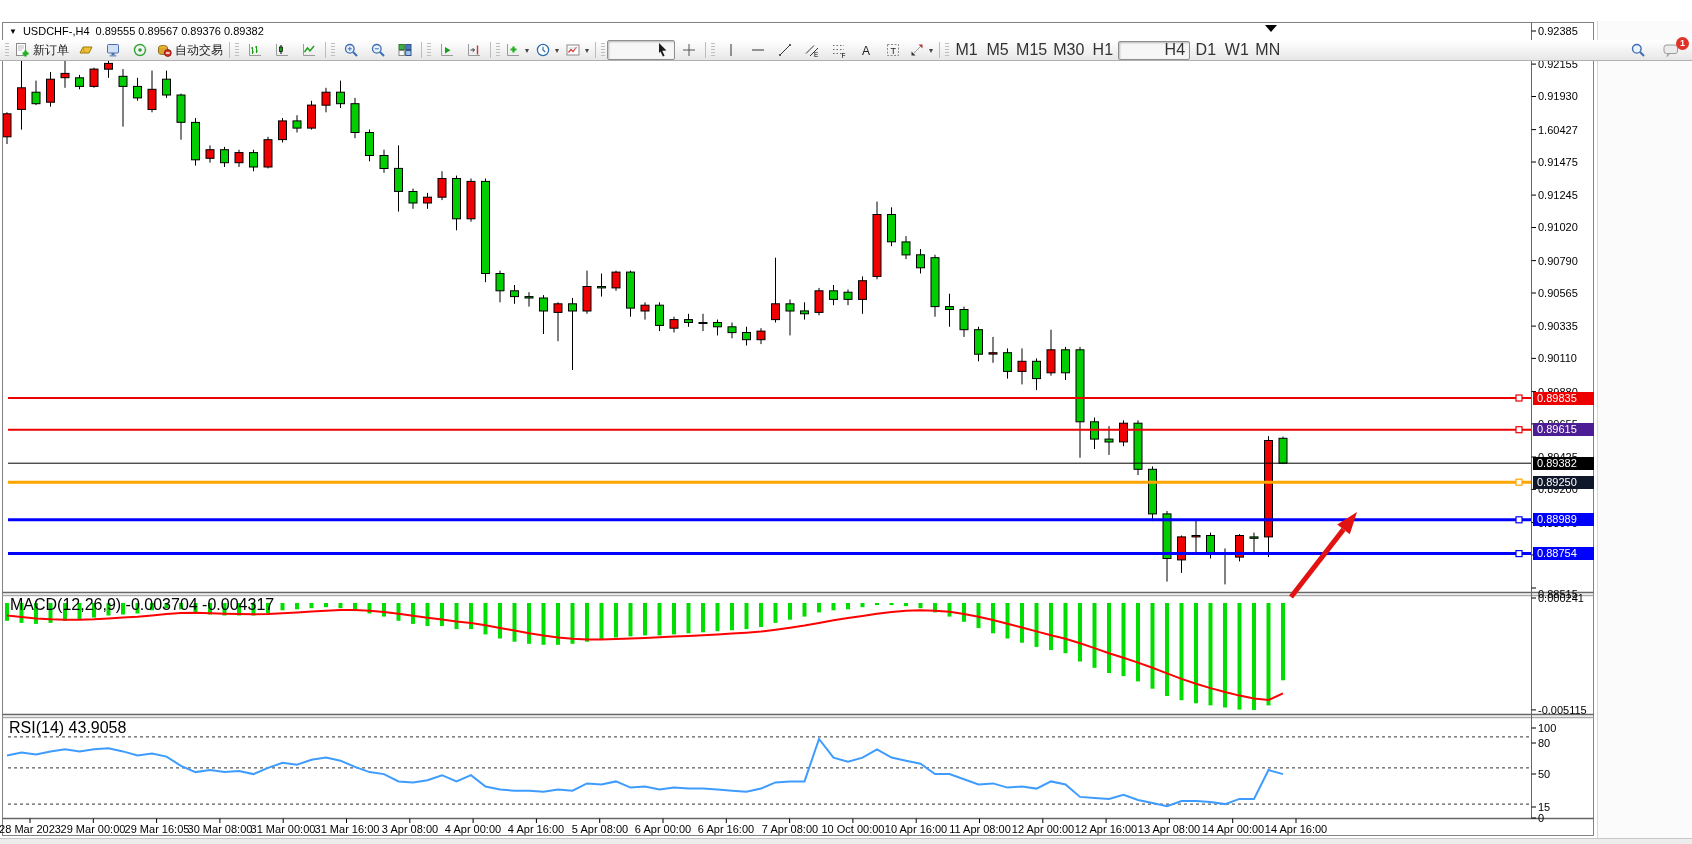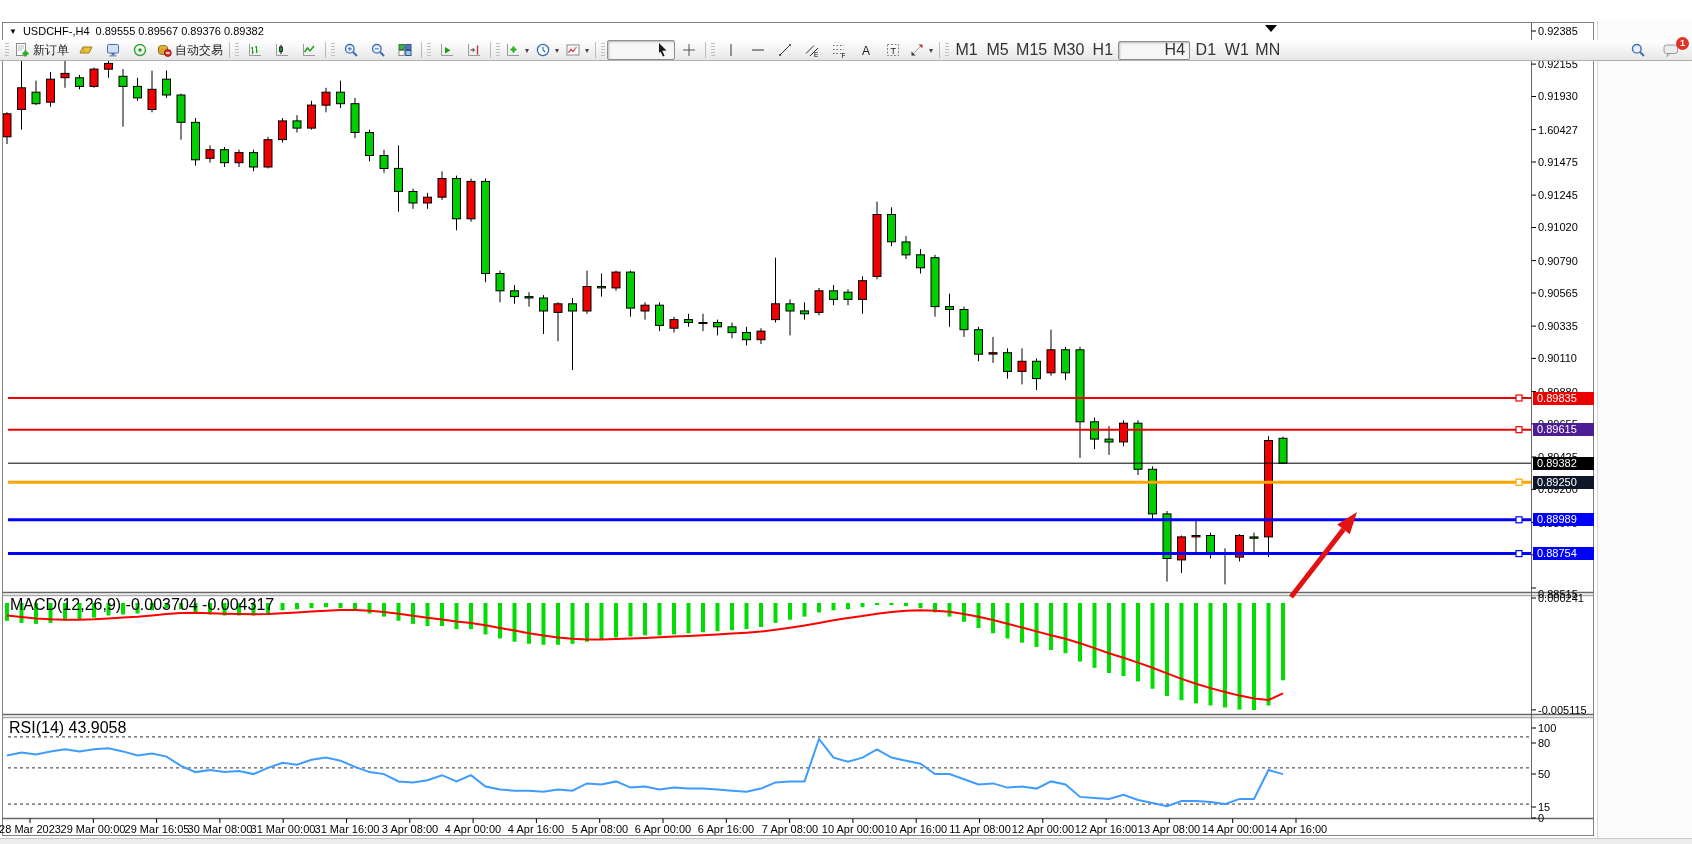--- a/index.html
+++ b/index.html
@@ -641,21 +641,21 @@
       <div class="ttick" style="left: 182px;">30 Mar 08:00</div>
       <div class="ttick" style="left: 245px;">31 Mar 00:00</div>
       <div class="ttick" style="left: 309px;">31 Mar 16:00</div>
       <div class="ttick" style="left: 372px;">3 Apr 08:00</div>
       <div class="ttick" style="left: 435px;">4 Apr 00:00</div>
       <div class="ttick" style="left: 498px;">4 Apr 16:00</div>
       <div class="ttick" style="left: 562px;">5 Apr 08:00</div>
       <div class="ttick" style="left: 625px;">6 Apr 00:00</div>
       <div class="ttick" style="left: 688px;">6 Apr 16:00</div>
       <div class="ttick" style="left: 752px;">7 Apr 08:00</div>
-      <div class="ttick" style="left: 815px;">10 Apr 00:00</div>
+      <div class="ttick" style="left: 815px;">10 Oct 00:00</div>
       <div class="ttick" style="left: 878px;">10 Apr 16:00</div>
       <div class="ttick" style="left: 942px;">11 Apr 08:00</div>
       <div class="ttick" style="left: 1005px;">12 Apr 00:00</div>
       <div class="ttick" style="left: 1068px;">12 Apr 16:00</div>
       <div class="ttick" style="left: 1131px;">13 Apr 08:00</div>
       <div class="ttick" style="left: 1195px;">14 Apr 00:00</div>
       <div class="ttick" style="left: 1258px;">14 Apr 16:00</div>
     </div>
   <div id="rightpane"></div>
   <div id="bottomstrip"></div>

